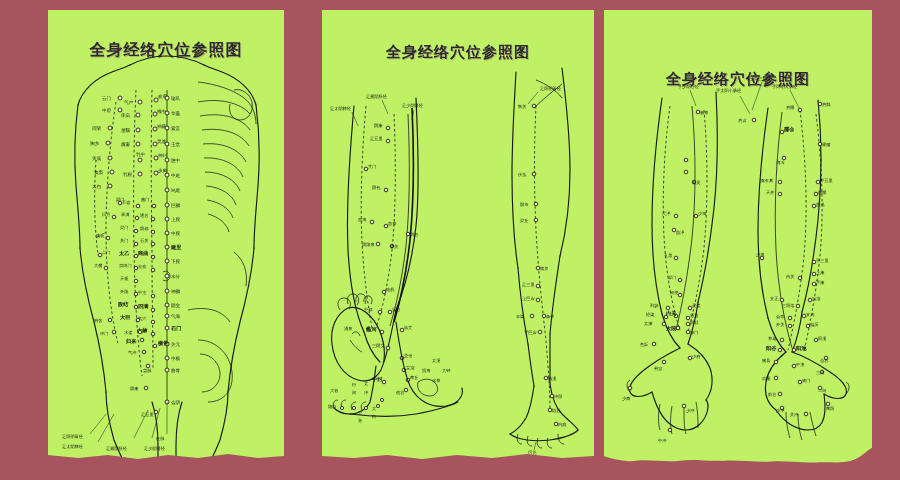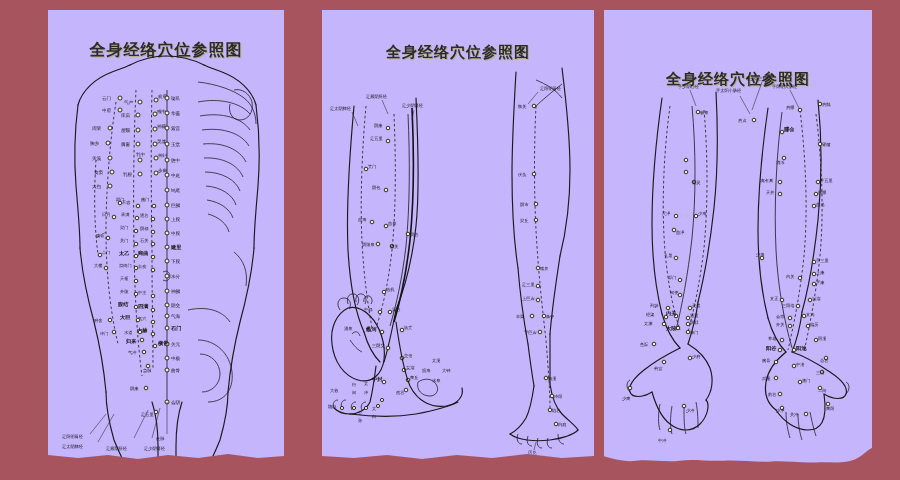--- a/index.html
+++ b/index.html
@@ -5,21 +5,21 @@
   html,body{margin:0;padding:0;}
   body{
     width:900px;height:480px;overflow:hidden;
     background:#a8545f;
     font-family:"DejaVu Sans","Liberation Sans",sans-serif;
   }
   #root{position:relative;width:900px;height:480px;}
 
   .panel{
     position:absolute;
-    background:#c4b5fd;
+    background:#bef264;
     overflow:hidden;
   }
   #panel-left  {left:48px; top:10px;  width:236px; height:450px;}
   #panel-mid   {left:322px;top:10px;  width:272px; height:450px;}
   #panel-right {left:604px;top:10px;  width:268px; height:455px;}
 
   .torn{
     position:absolute;left:0;bottom:0;width:100%;height:26px;
     pointer-events:none;
   }

